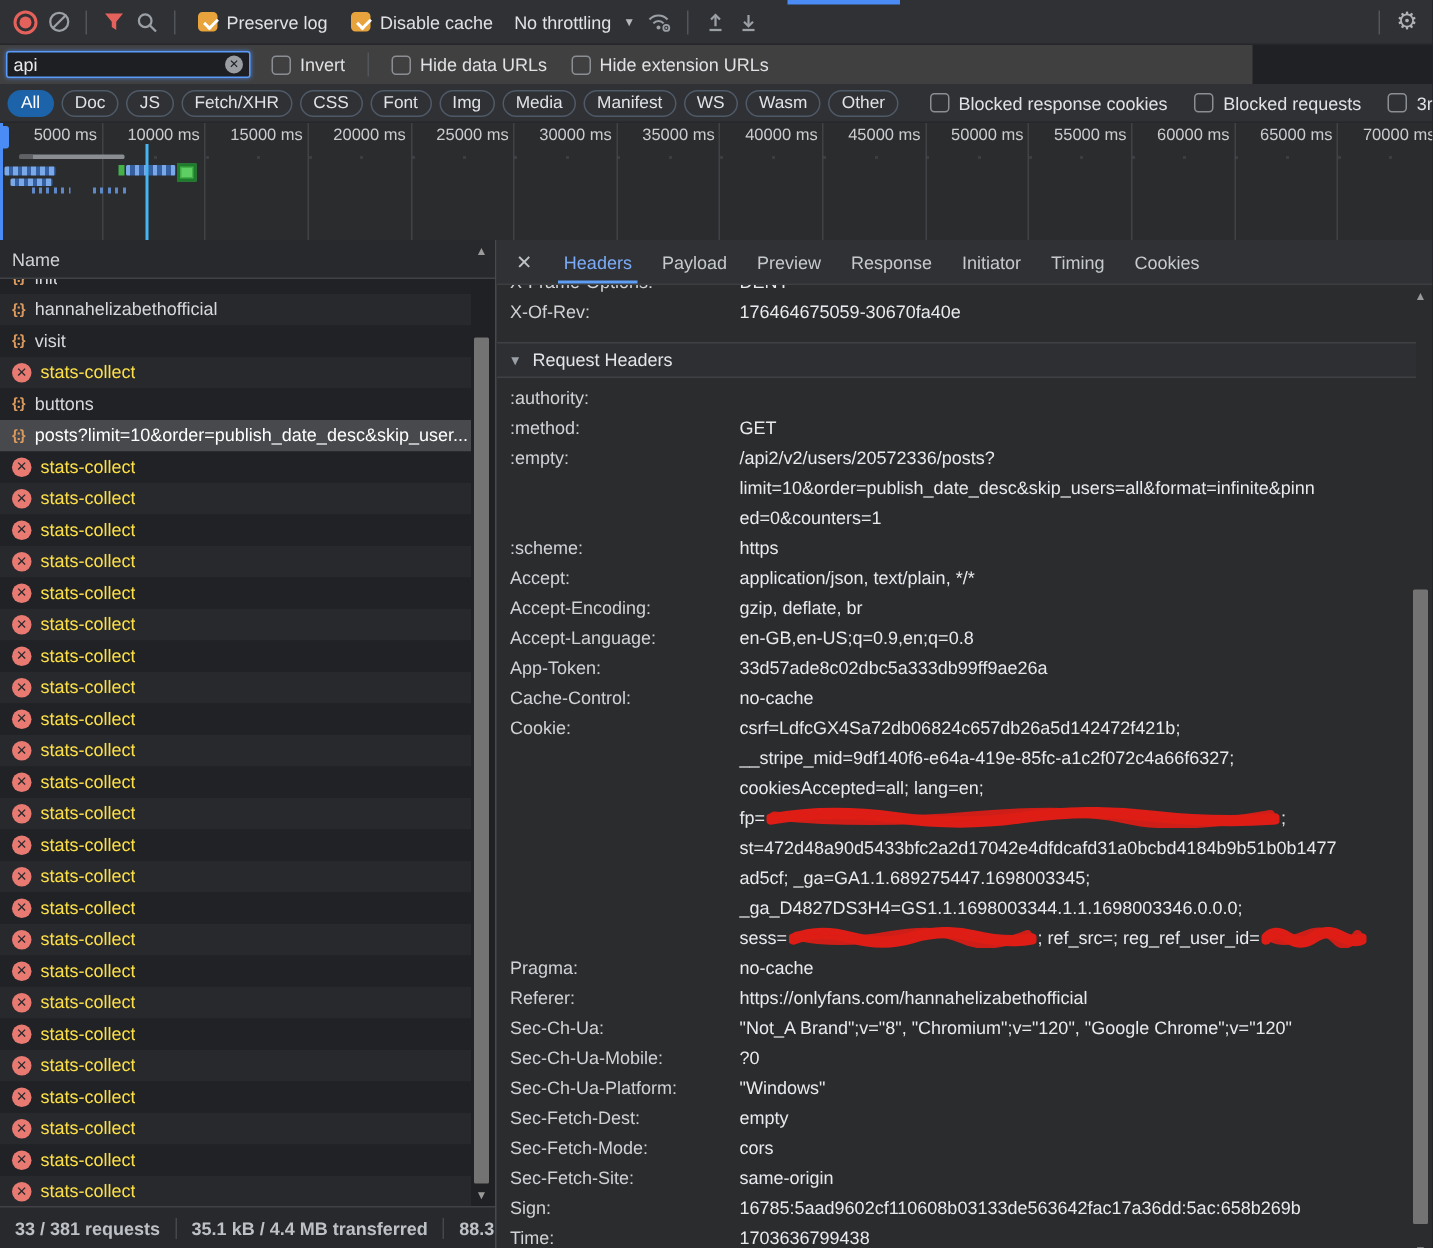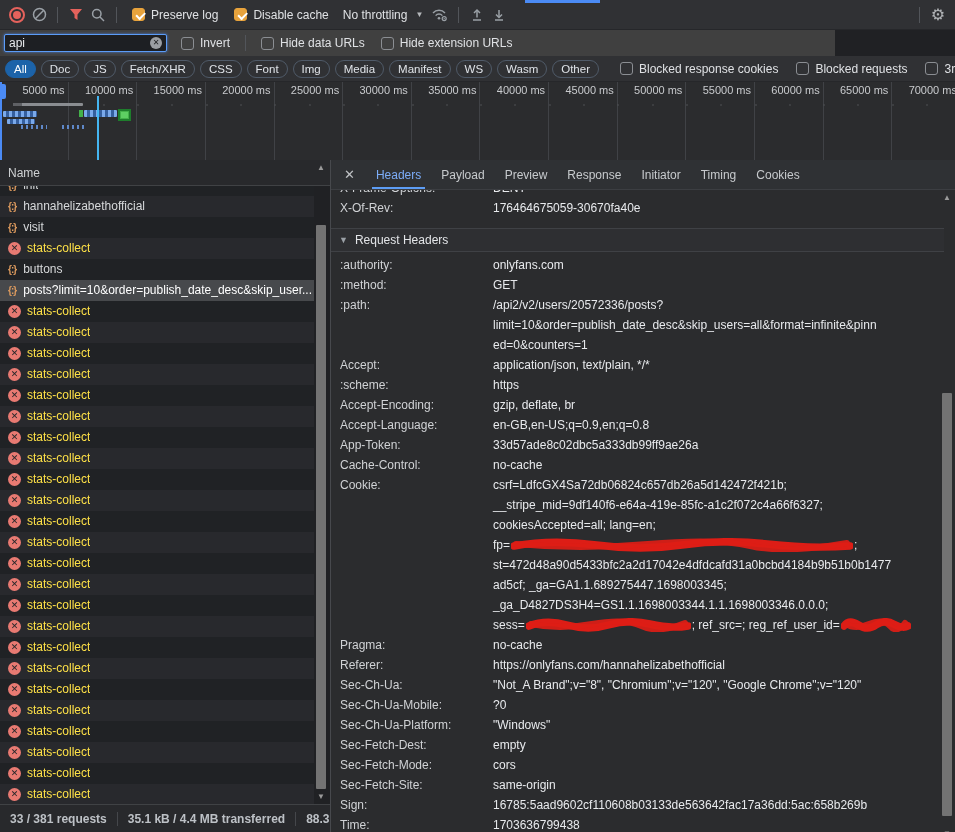--- a/index.html
+++ b/index.html
@@ -440,41 +440,40 @@
             <div class="kv-value">176464675059-30670fa40e</div>
           </div>
         </div>
       <div class="sectionbar">
         <span class="tri">▼</span>
         <span class="sectiontitle">Request Headers</span>
       </div>
       <div class="kv-list">
           <div class="kv-row">
             <span class="kv-key">:authority:</span>
-            <div class="kv-value">onlyfans.com</div>
           </div>
           <div class="kv-row">
             <span class="kv-key">:method:</span>
             <div class="kv-value">GET</div>
           </div>
           <div class="kv-row">
-            <span class="kv-key">:path:</span>
+            <span class="kv-key">:empty:</span>
             <div class="kv-value">
               <div class="kv-line">/api2/v2/users/20572336/posts?</div>
               <div class="kv-line">limit=10&amp;order=publish_date_desc&amp;skip_users=all&amp;format=infinite&amp;pinn</div>
               <div class="kv-line">ed=0&amp;counters=1</div>
             </div>
           </div>
           <div class="kv-row">
+            <span class="kv-key">:scheme:</span>
+            <div class="kv-value">https</div>
+          </div>
+          <div class="kv-row">
             <span class="kv-key">Accept:</span>
             <div class="kv-value">application/json, text/plain, */*</div>
-          </div>
-          <div class="kv-row">
-            <span class="kv-key">:scheme:</span>
-            <div class="kv-value">https</div>
           </div>
           <div class="kv-row">
             <span class="kv-key">Accept-Encoding:</span>
             <div class="kv-value">gzip, deflate, br</div>
           </div>
           <div class="kv-row">
             <span class="kv-key">Accept-Language:</span>
             <div class="kv-value">en-GB,en-US;q=0.9,en;q=0.8</div>
           </div>
           <div class="kv-row">

